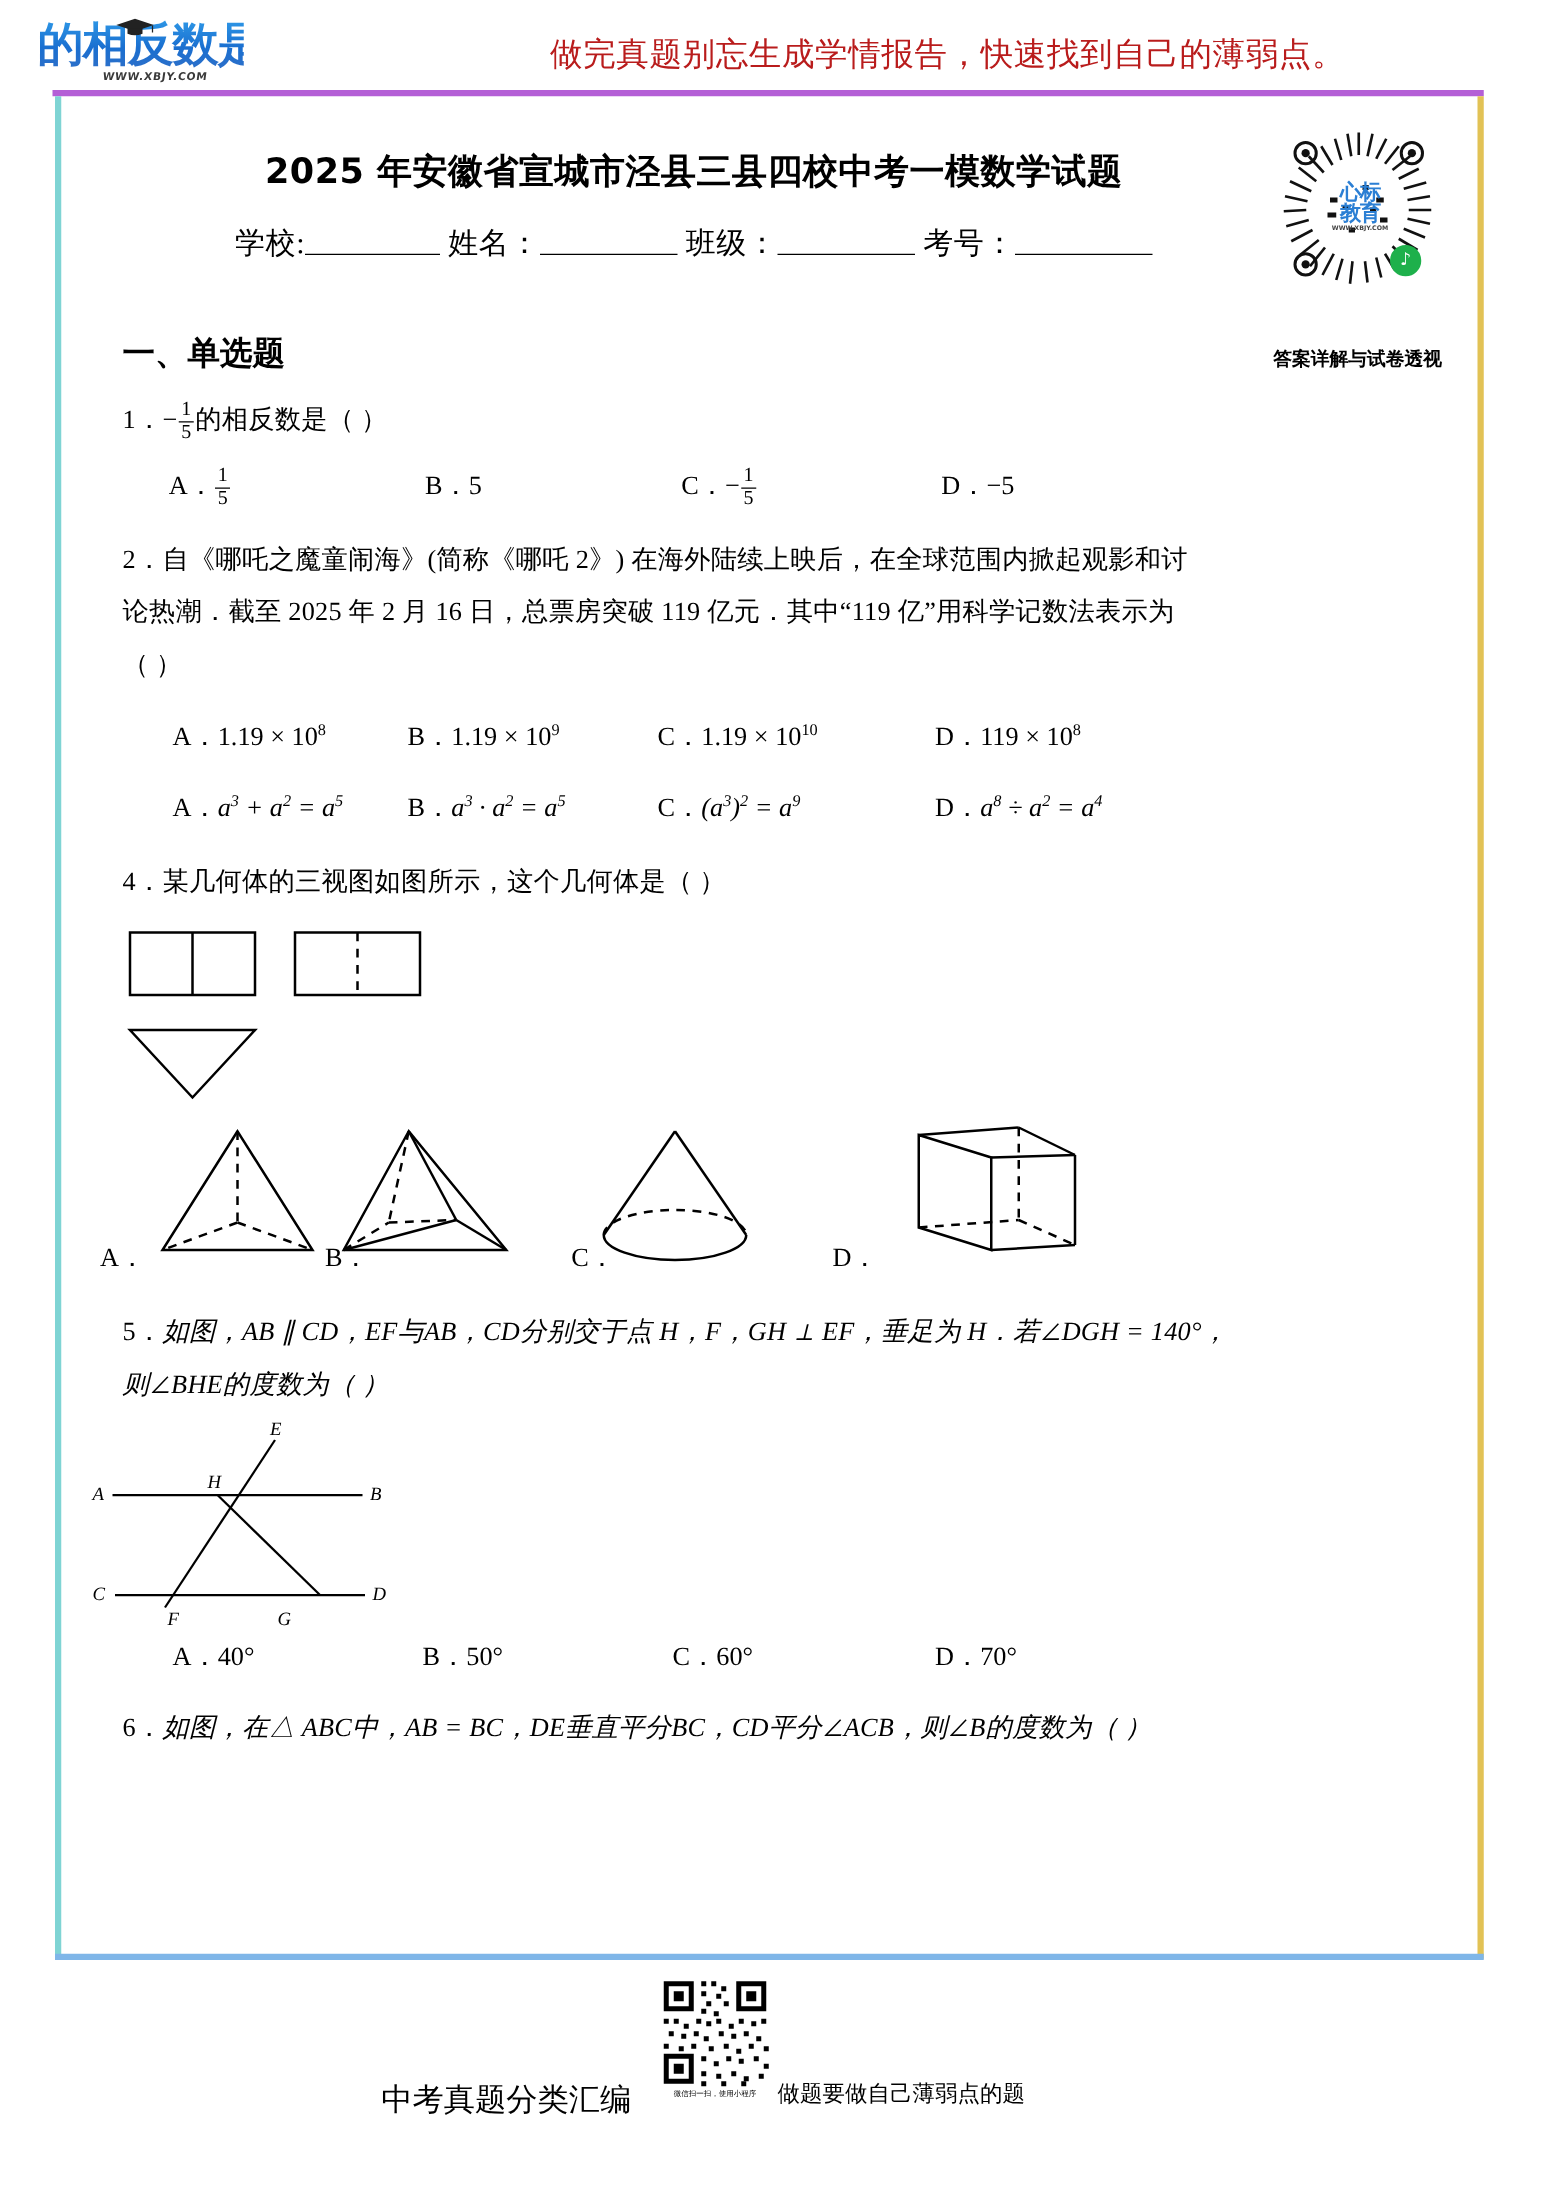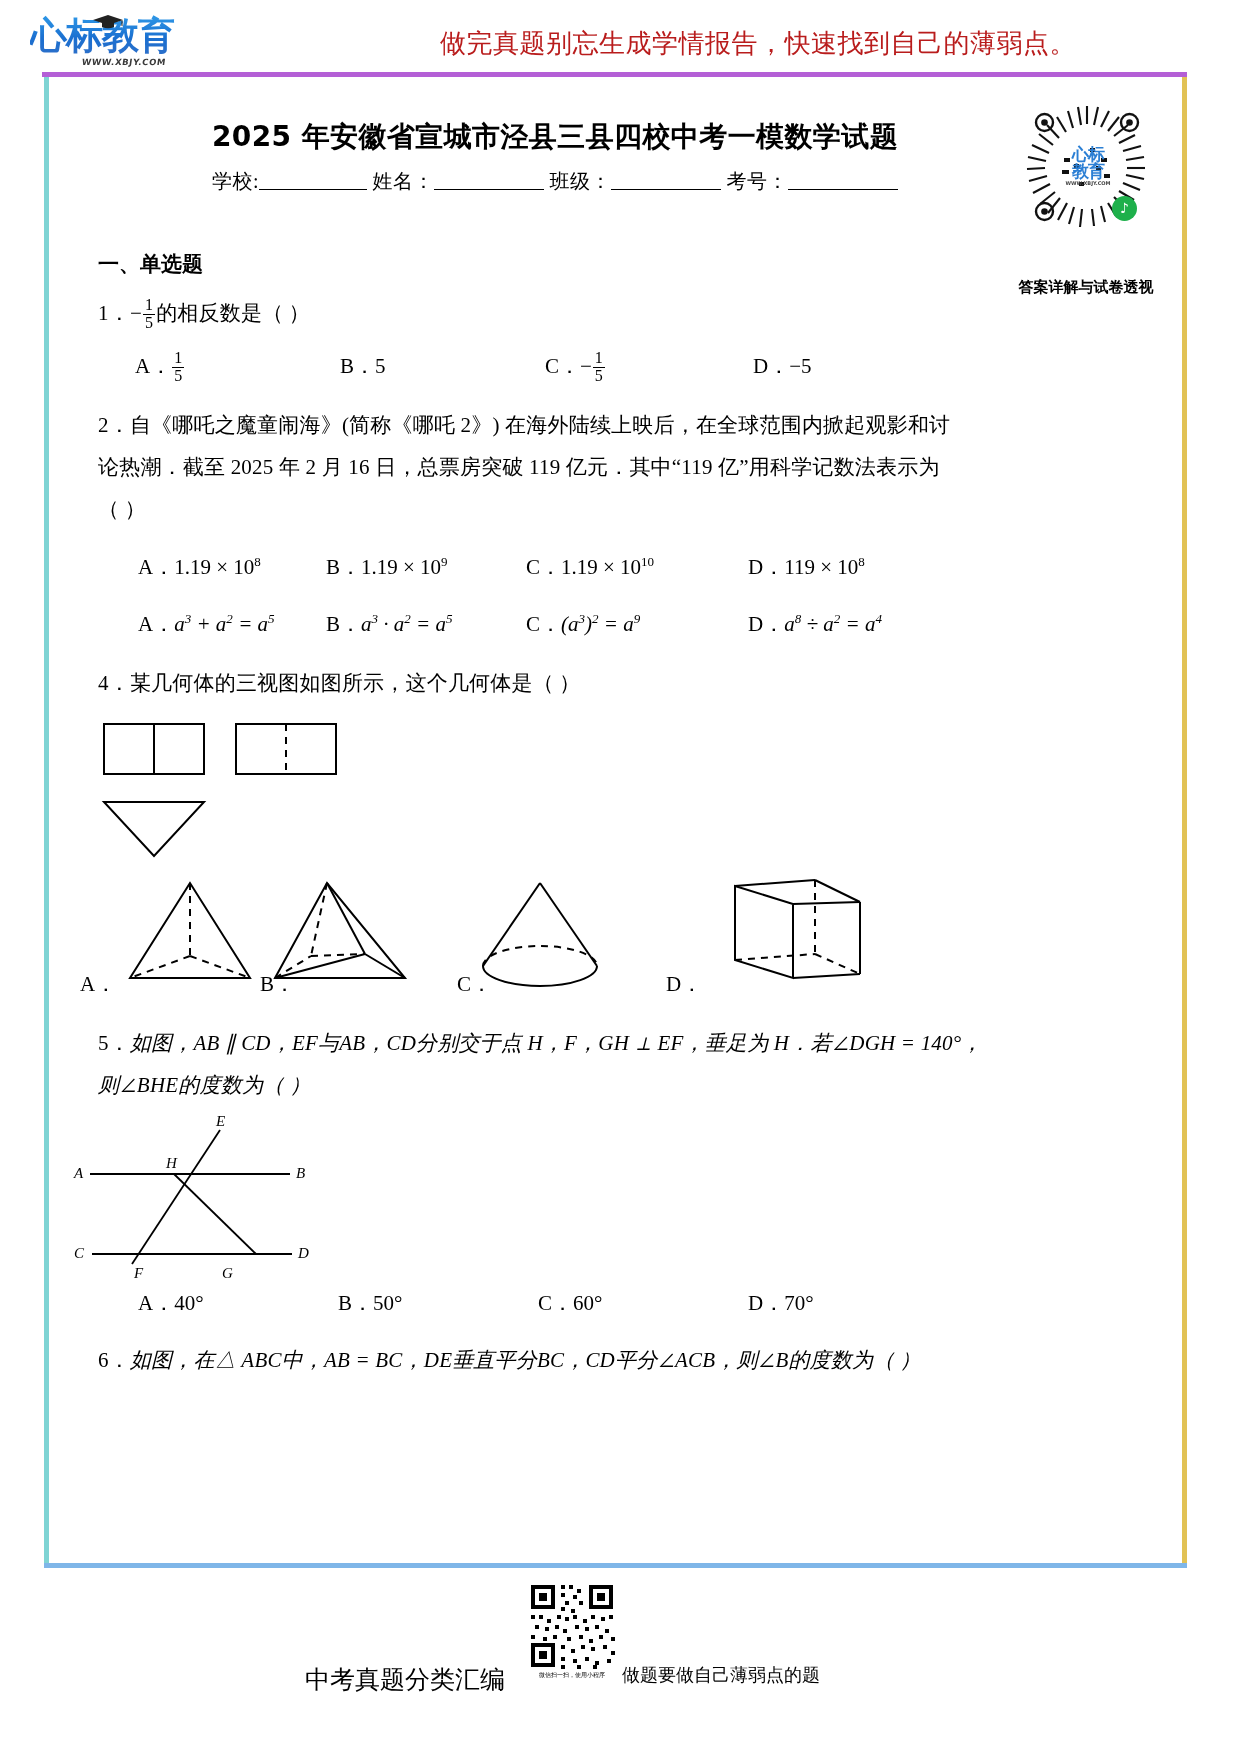--- a/index.html
+++ b/index.html
@@ -103,22 +103,22 @@
     text-align: center;
     font-size: 28px;
     font-weight: bold;
     font-family: "DejaVu Sans", sans-serif;
     letter-spacing: 0.4px;
     margin: 28px 0 0 0;
     padding-right: 120px;
   }
   .info-line {
     text-align: center;
-    font-size: 20px;
-    margin-top: 12px;
+    font-size: 24px;
+    margin-top: 22px;
     padding-right: 120px;
     letter-spacing: 0.5px;
     white-space: nowrap;
   }
   .blank {
     display: inline-block;
     border-bottom: 1.6px solid #000;
     height: 18px;
     vertical-align: -2px;
   }
@@ -171,21 +171,21 @@
     font-size: 15px;
     font-weight: bold;
     font-family: "DejaVu Sans", sans-serif;
     color: #000;
     white-space: nowrap;
     margin-top: 32px;
   }
 
   
   .section-head {
-    font-size: 21px;
+    font-size: 26px;
     font-weight: bold;
     font-family: "DejaVu Sans", sans-serif;
     margin: 55px 0 0 38px;
   }
   .q {
     font-size: 21px;
     line-height: 42px;
     margin: 14px 0 0 38px;
     letter-spacing: 0.2px;
   }
@@ -263,21 +263,21 @@
 <body>
 
 <div class="header">
 
   <div class="logo">
     <svg class="logo-cap" viewBox="0 0 32 16">
       <polygon points="16,1 31,6 16,11 1,6" fill="#222"></polygon>
       <path d="M22 8.5 L22 13 Q16 15.5 10 13 L10 8.5" fill="#222"></path>
       <line x1="30" y1="6.3" x2="30" y2="12" stroke="#222" stroke-width="1"></line>
     </svg>
-    <div class="logo-text">心标教育</div>
+    <div class="logo-text">的相反数是</div>
     <div class="logo-url">WWW.XBJY.COM</div>
   </div>
 
   <div class="header-slogan">做完真题别忘生成学情报告，快速找到自己的薄弱点。</div>
 </div>
 
 <div class="rule-purple"></div>
 <div class="rule-left"></div>
 <div class="rule-right"></div>
 <div class="rule-bottom"></div>

